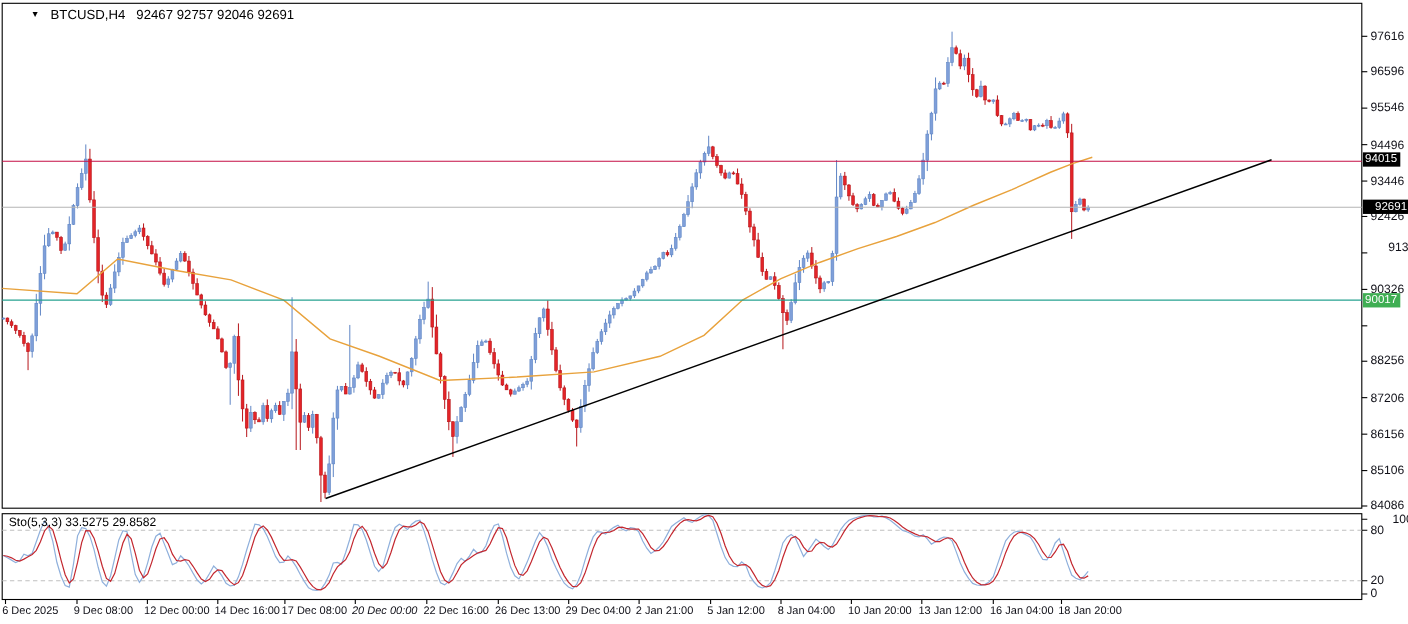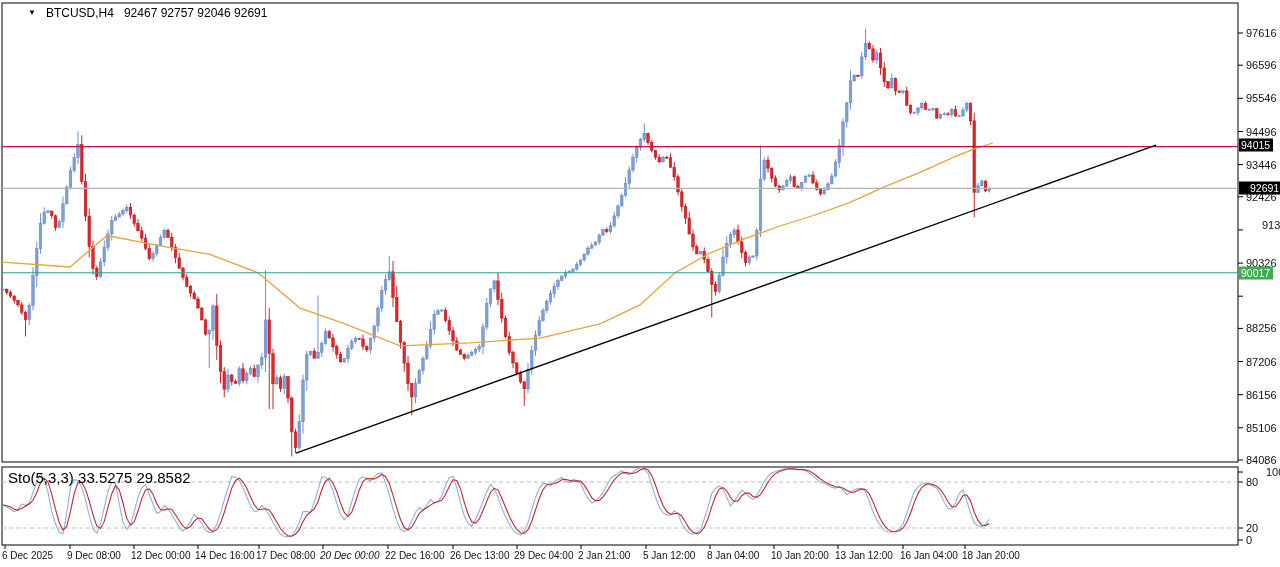--- a/index.html
+++ b/index.html
@@ -8,21 +8,21 @@
   .chart-window { position:relative; width:1280px; height:567px; background:#ffffff; overflow:hidden; }
   #plot { position:absolute; left:0; top:0; }
   .hdr { position:absolute; left:28px; top:6px; font-size:12px; color:#000; display:flex; align-items:center; gap:10px; white-space:nowrap; }
   .hdr .tri { font-size:8px; line-height:1; cursor:pointer; }
   .wm { position:absolute; left:44px; top:327px; line-height:1; user-select:none; pointer-events:none; }
   .wm1 { font-size:41px; font-weight:bold; letter-spacing:-1px; }
   .wm-accent { color:#f2c0a2; }
   .wm-gray  { color:#dcdcdc; }
   .wm2 { font-size:32px; font-weight:bold; color:#d6d6d6; margin-top:3px; margin-left:96px; letter-spacing:1px; }
   .wm-x { color:#7cb342; }
-  .sto-label { position:absolute; left:8px; top:469px; font-size:15px; color:#000; white-space:nowrap; }
+  .sto-label { position:absolute; left:8px; top:469px; font-size:11px; color:#000; white-space:nowrap; }
   .axis-label { position:absolute; left:1246px; font-size:11px; color:#101018; transform:translateY(-50%); white-space:nowrap; }
   .badge { position:absolute; left:1239px; font-size:10.5px; line-height:13px; color:#fff; padding:0 3px 0 2px; transform:translateY(-50%); white-space:nowrap; }
   .date-label { position:absolute; top:550px; font-size:10px; color:#101018; white-space:nowrap; }
 </style>
 </head>
 <body>
 
 <div class="chart-window">
   <svg id="plot" width="1280" height="567" viewBox="0 0 1280 567">
       <defs>

